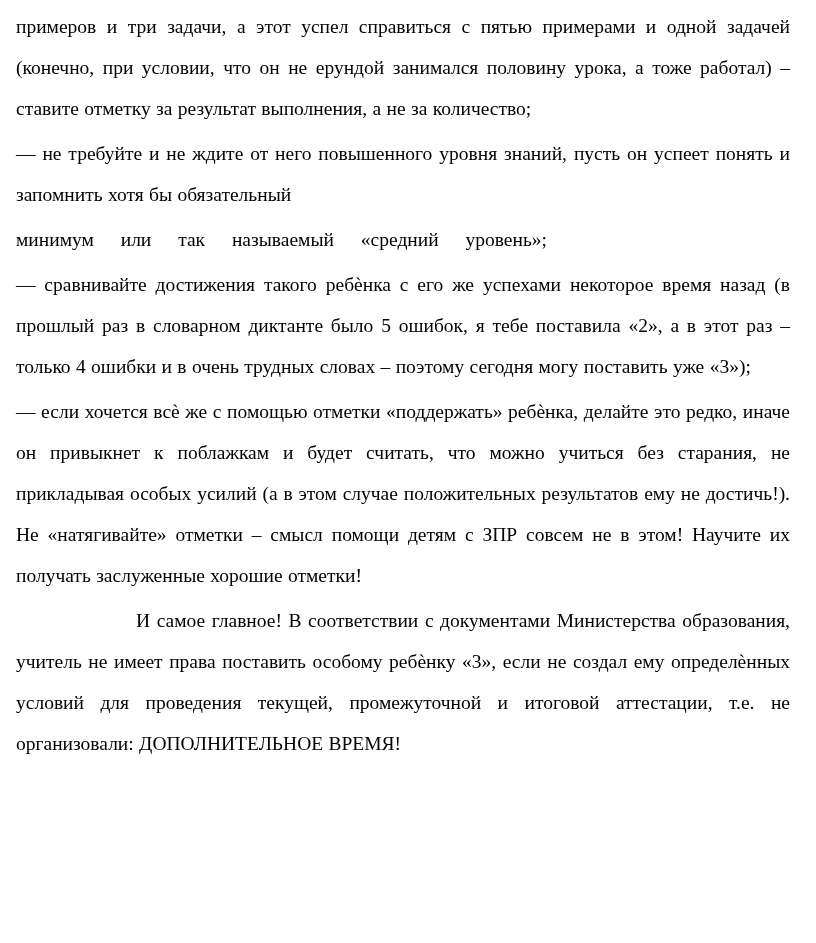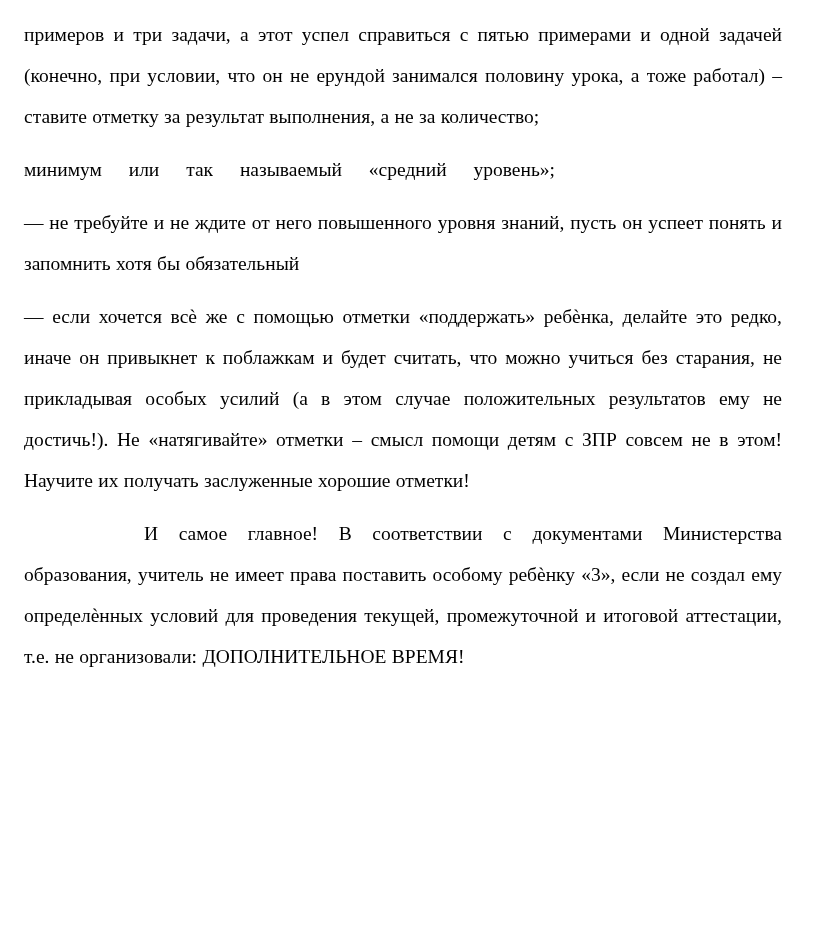--- a/index.html
+++ b/index.html
@@ -17,21 +17,21 @@
   .page {
     width: 816px;
     height: 943px;
     box-sizing: border-box;
     padding: 0px 22px 0 12px;
     position: relative;
   }
   .para {
     font-size: 19.5px;
     line-height: 41px;
-    margin: 12px;
+    margin: 4px;
     text-align: justify;
     text-justify: inter-word;
     word-spacing: 0.5px;
   }
   .para.first {
     padding-top: 2px;
   }
   .indent {
     display: inline-block;
     width: 120px;
@@ -40,22 +40,23 @@
     word-spacing: 22px;
   }
 </style>
 </head>
 <body>
 
 <div class="page">
 
   <p class="para first">примеров и три задачи, а этот успел справиться с пятью примерами и одной задачей (конечно, при условии, что он не ерундой занимался половину урока, а тоже работал) –   ставите   отметку   за результат выполнения, а не за количество;</p>
 
+  <p class="para">— не требуйте  и  не  ждите  от него  повышенного   уровня  знаний, пусть он успеет понять и запомнить    хотя бы обязательный</p>
+
   <p class="para spaced-xwide">минимум      или      так      называемый      «средний      уровень»;</p>
 
-  <p class="para">— не требуйте  и  не  ждите  от него  повышенного   уровня  знаний, пусть он успеет понять и запомнить    хотя бы обязательный</p>
-
+  <p class="para">— сравнивайте достижения такого ребѐнка с его же успехами некоторое время назад  (в прошлый раз в словарном диктанте было 5 ошибок, я тебе поставила «2», а в этот раз – только 4 ошибки и в очень трудных словах – поэтому сегодня могу поставить уже «3»);</p>
 
   <p class="para">— если хочется всѐ же с помощью отметки «поддержать» ребѐнка, делайте это редко, иначе он привыкнет к поблажкам  и будет считать, что можно учиться без старания, не прикладывая особых усилий (а в этом случае положительных результатов  ему  не  достичь!).  Не  «натягивайте»  отметки  –  смысл помощи детям с ЗПР совсем не в этом! Научите их получать заслуженные хорошие отметки!</p>
 
   <p class="para"><span class="indent"></span><span>И  самое главное! В соответствии с документами Министерства образования, учитель не имеет права поставить особому  ребѐнку «3», если не создал ему определѐнных условий для проведения текущей, промежуточной и итоговой аттестации, т.е. не организовали:  ДОПОЛНИТЕЛЬНОЕ ВРЕМЯ!</span></p>
 
 </div>
 
 </body></html>

